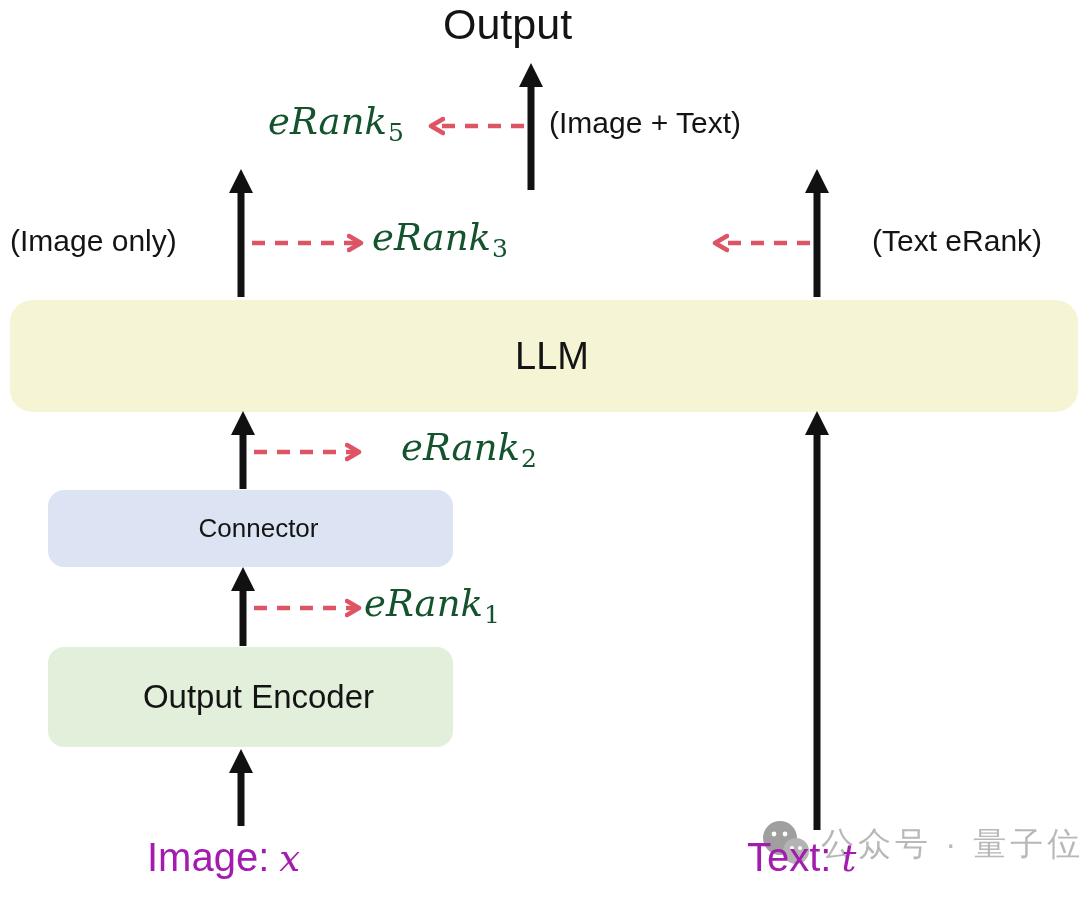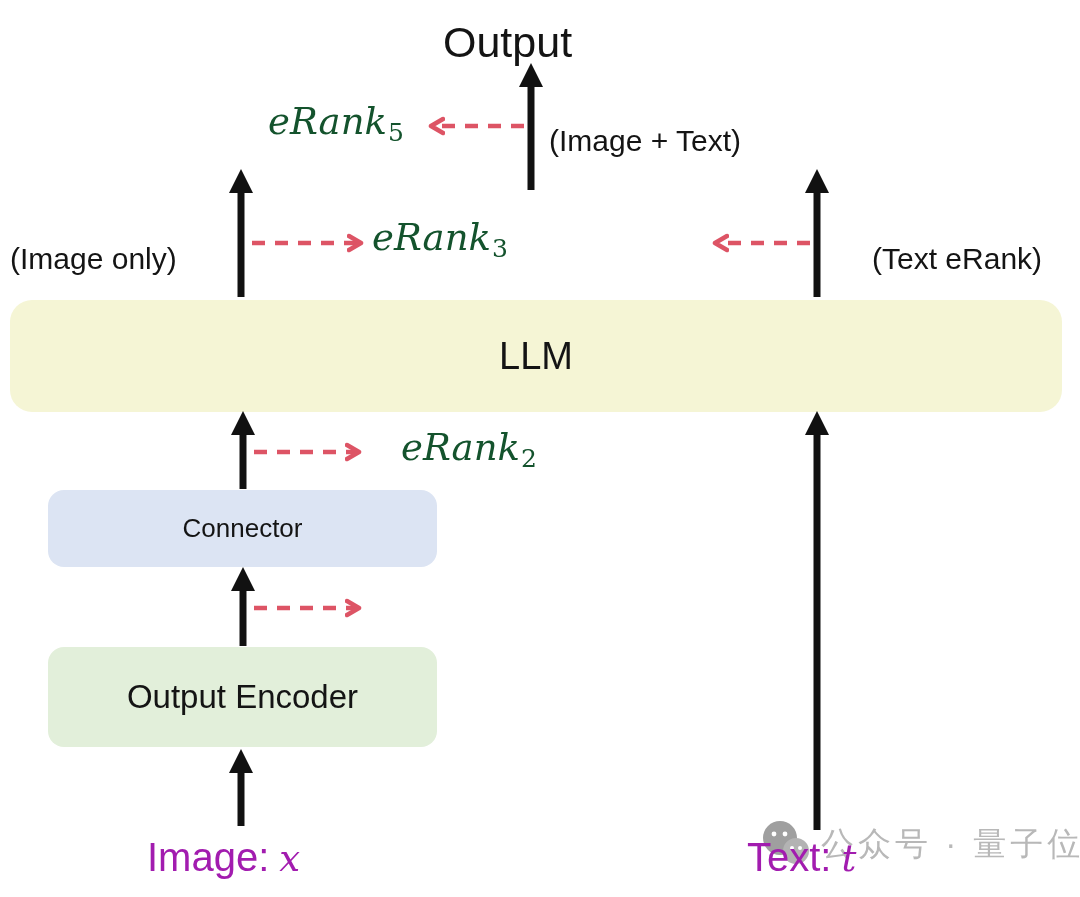--- a/index.html
+++ b/index.html
@@ -20,21 +20,20 @@
     left: 0; top: 0;
     width: 1080px;
     height: 897px;
     z-index: 1;
   }
   .label {
     position: absolute;
     color: #141414;
     white-space: nowrap;
     z-index: 2;
-    margin-top: 18px;
   }
   .output-label {
     left: 443px; top: 0px;
     font-size: 43px;
   }
   .paren {
     font-size: 30px;
   }
   .ann-image-text { left: 549px; top: 106px; }
   .ann-image-only { left: 10px;  top: 224px; }
@@ -60,20 +59,21 @@
   .erank-4 { left: 556px; top: 216px; }
   .erank-2 { left: 364px; top: 426px; margin-left: 37px; }
   .erank-1 { left: 364px; top: 582px; }
   .box {
     position: absolute;
     display: flex;
     align-items: center;
     justify-content: center;
     color: #141414;
     z-index: 0;
+    padding-left: 16px;
   }
   .llm-box {
     left: 10px; top: 300px;
     width: 1052px; height: 112px;
     background: #f5f5d5;
     border-radius: 22px;
     font-size: 38px;
   }
   .connector-box {
     left: 48px; top: 490px;
@@ -166,20 +166,23 @@
   <div class="label paren ann-text-only">(Text eRank)</div>
 
   <div class="erank erank-5">
     <span>eRank</span><sub>5</sub>
   </div>
   <div class="erank erank-3">
     <span>eRank</span><sub>3</sub>
   </div>
   <div class="erank erank-2">
     <span>eRank</span><sub>2</sub>
+  </div>
+  <div class="erank erank-1">
+    <span>eRank</span><sub>1</sub>
   </div>
 
   <div class="io-label io-image">
     <span>Image:</span><span class="mathvar">x</span>
   </div>
   <div class="io-label io-text">
     <span>Text:</span><span class="mathvar">t</span>
   </div>
 
   <div class="watermark">

